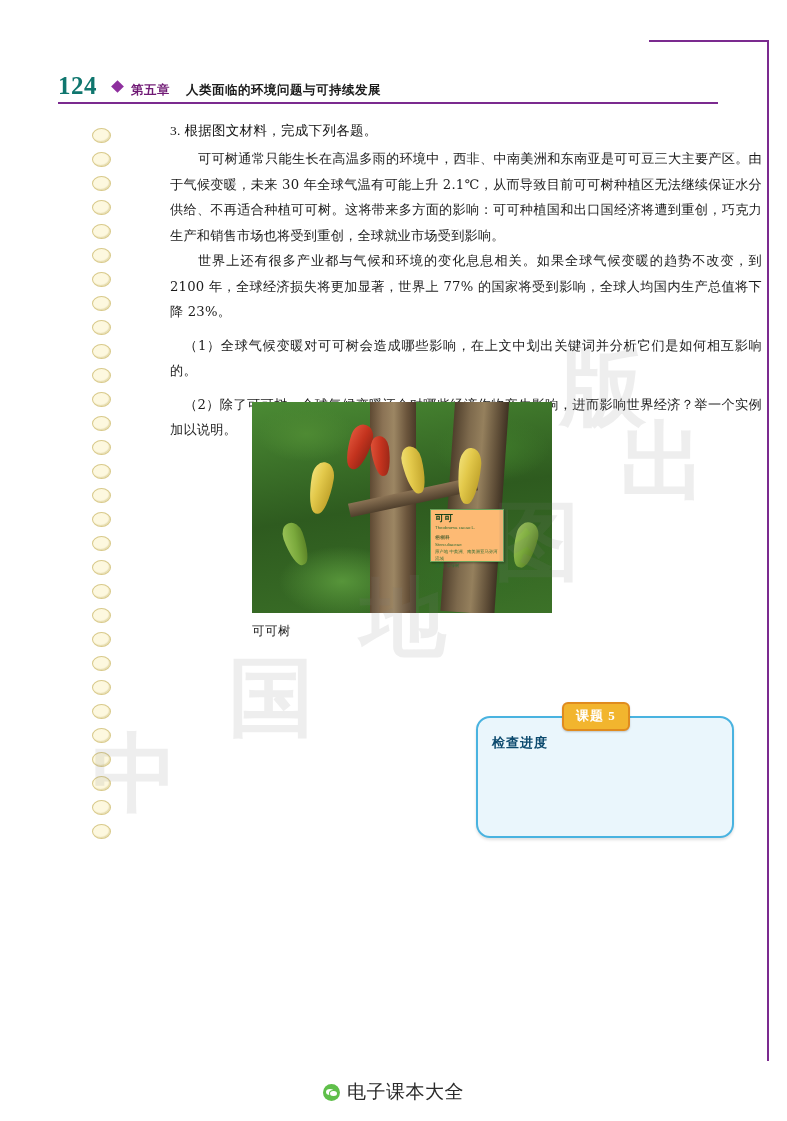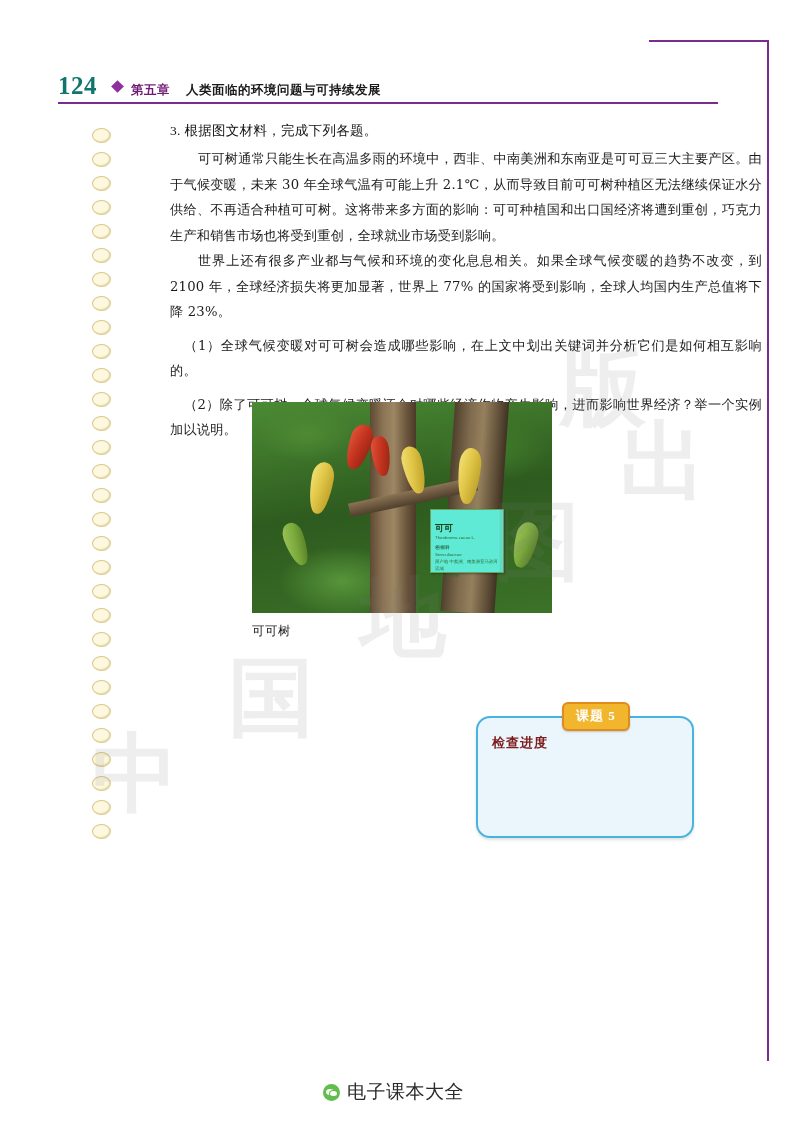--- a/index.html
+++ b/index.html
@@ -195,27 +195,27 @@
   }
   .pod.red {
     background: linear-gradient(100deg, #e2553b 0%, #c3331e 50%, #8d2314 100%);
   }
   .pod.green {
     background: linear-gradient(100deg, #9dc55a 0%, #7aa93c 50%, #51761f 100%);
   }
   .photo .label-tag {
     position: absolute;
     left: 178px; top: 107px;
-    width: 74px; height: 64px;
-    background: #5eead4;
+    width: 74px; height: 53px;
+    background: #fdba74;
     border: 1px solid #6aa35c;
     box-shadow: 1px 1px 2px rgba(0,0,0,0.35);
     font-size: 5px;
     color: #16431a;
-    padding: 13px 4px;
+    padding: 3px 4px;
     box-sizing: border-box;
     line-height: 7px;
     font-family: "Liberation Sans", sans-serif;
   }
   .label-tag .tag-title {
     font-size: 9px;
     font-weight: bold;
     line-height: 11px;
   }
   .label-tag .tag-sub { font-size: 4.4px; color: #2e6b33; }
@@ -233,20 +233,21 @@
   .task-box {
     position: absolute;
     left: 476px;
     top: 716px;
     width: 214px;
     height: 118px;
     background: #eaf6fc;
     border: 2.5px solid #49b3e0;
     border-radius: 14px;
     box-shadow: 0 2px 3px rgba(0,0,0,0.12);
+    padding-left: 40px;
   }
   .task-badge {
     position: absolute;
     left: 84px;
     top: -16px;
     padding: 3px 12px 4px;
     background: #f2b52e;
     border: 2px solid #e08b1e;
     border-radius: 6px;
     color: #ffffff;
@@ -255,21 +256,21 @@
     letter-spacing: 1px;
     white-space: nowrap;
     box-shadow: 0 1px 2px rgba(0,0,0,0.2);
   }
   .task-title {
     position: absolute;
     left: 14px;
     top: 16px;
     font-size: 13px;
     font-weight: bold;
-    color: #7f1d1d;
+    color: #0c4a6e;
     letter-spacing: 1px;
   }
   .task-body {
     position: absolute;
     left: 14px;
     top: 38px;
     width: 186px;
     font-size: 12.4px;
     line-height: 22px;
     color: #1b1b1b;

